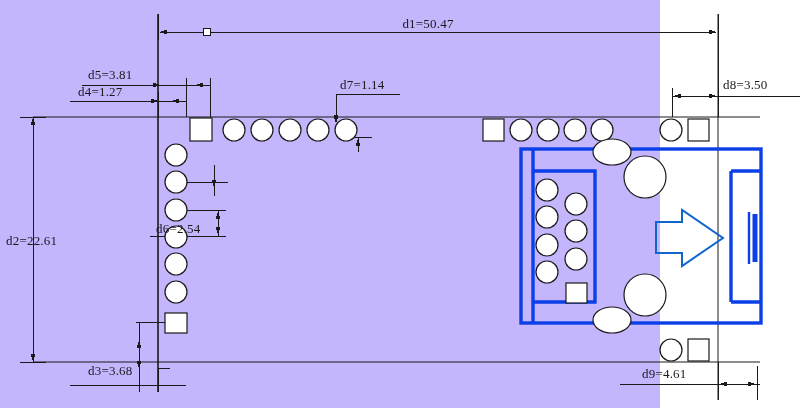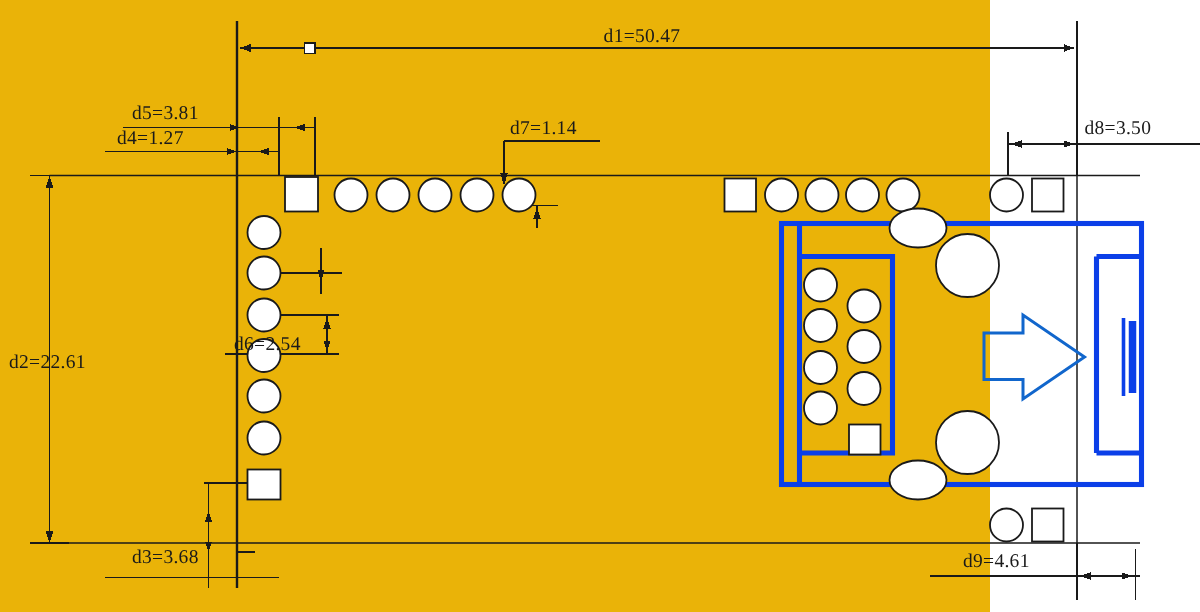--- a/index.html
+++ b/index.html
@@ -1,18 +1,18 @@
 <!DOCTYPE html>
 <html><head>
 <meta charset="utf-8">
 <style>
   html,body{margin:0;padding:0;background:#ffffff;}
   body{width:800px;height:408px;overflow:hidden;
        font-family:"Liberation Serif","DejaVu Serif",serif;}
-  #cad-root{position:relative;width:660px;height:408px;background:#eab308;}
+  #cad-root{position:relative;width:660px;height:408px;background:#c4b5fd;}
   svg#cad{position:absolute;left:0;top:0;width:800px;height:408px;display:block;}
   .dimtext{font-family:"Liberation Serif","DejaVu Serif",serif;font-size:13px;
            fill:#1a1a1a;letter-spacing:0.2px;}
   text{white-space:pre;}
 </style>
 </head>
 <body>
 
 <div id="cad-root">
 

